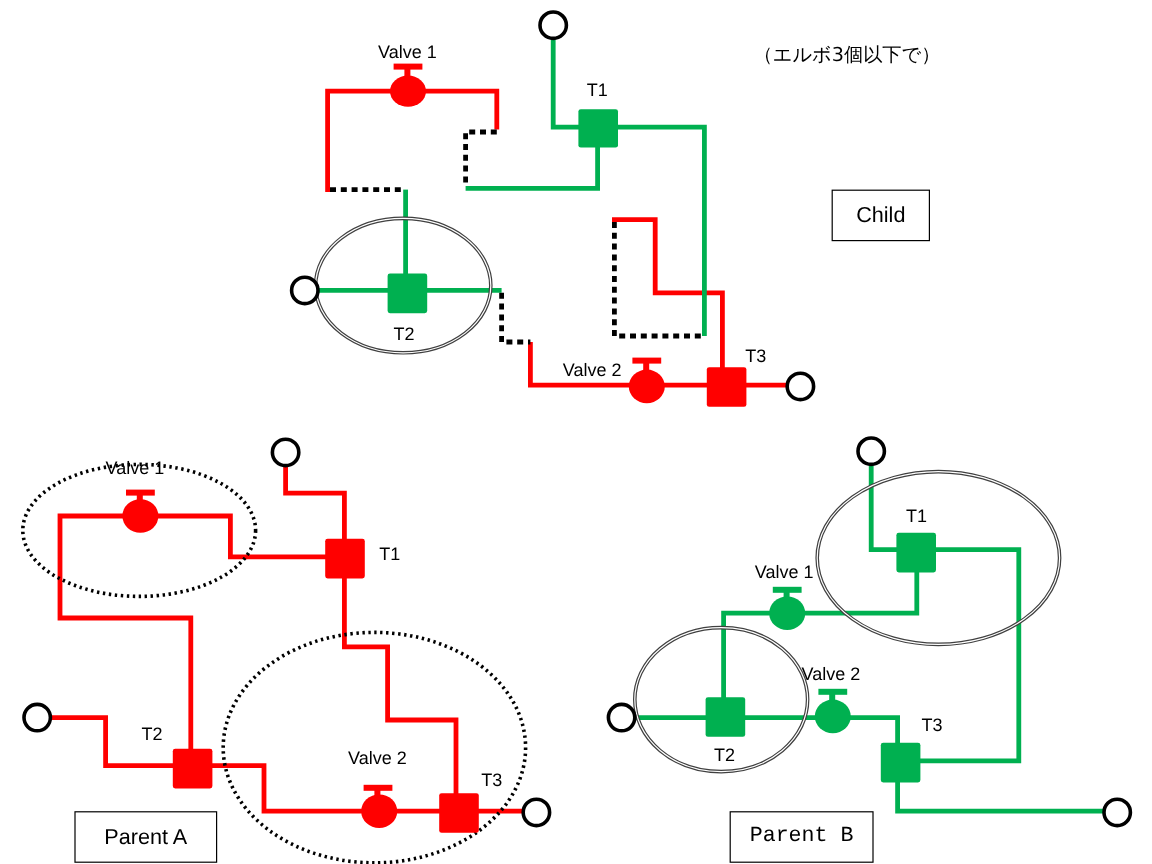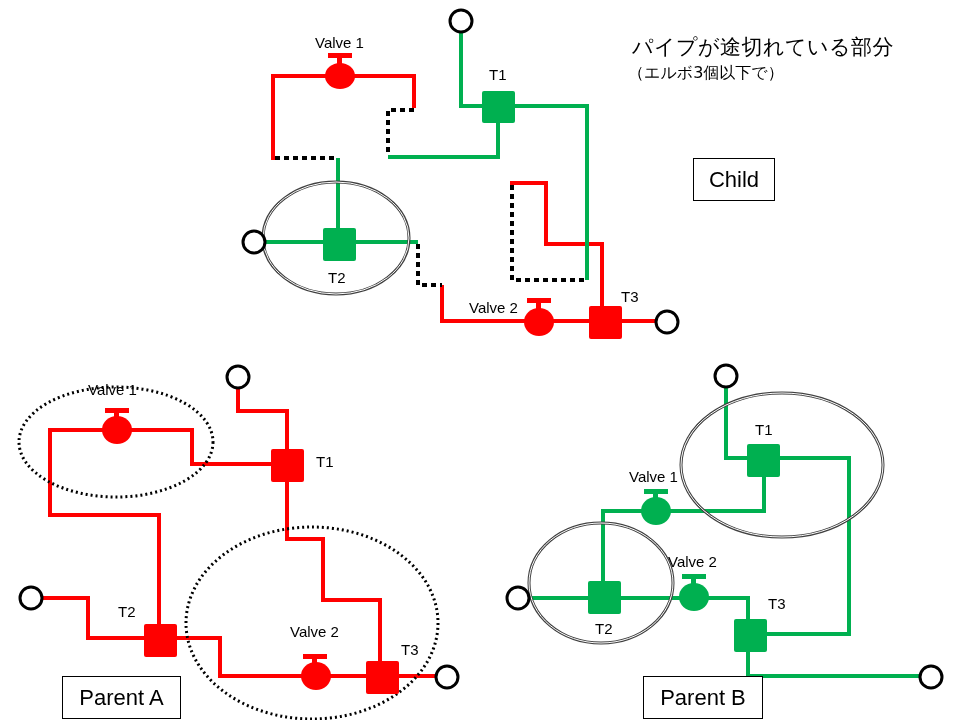--- a/index.html
+++ b/index.html
@@ -5,25 +5,25 @@
     html, body { margin: 0; padding: 0; background: #ffffff; }
     body { width: 960px; height: 720px; position: relative; overflow: hidden;
            font-family: "Liberation Sans", "DejaVu Sans", sans-serif; }
     #diagram { position: absolute; left: 0; top: 0; }
     .lbl { font-family: "Liberation Sans", "DejaVu Sans", sans-serif; font-size: 15px; fill: #000; }
     .note { position: absolute; left: 632px; top: 34px; color: #000;
             font-family: "DejaVu Sans", "Liberation Sans", sans-serif; }
     .note .l1, .note .l2 { font-size: 21px; line-height: 27px; display: block; letter-spacing: 0.5px; }
     .note .l3 { font-size: 16px; line-height: 24px; display: block; margin-left: -4px; }
     .tag { position: absolute; border: 1px solid #000; background: #fff; color: #000;
-           font-family: "Liberation Sans", sans-serif; font-size: 22px; line-height: 36px;
+           font-family: "Liberation Sans", sans-serif; font-size: 18px; line-height: 36px;
            text-align: center; }
     #tag-child { left: 693px; top: 158px; width: 80px; height: 41px; line-height: 41px; }
     #tag-a { left: 62px; top: 676px; width: 117px; height: 41px; line-height: 41px; }
-    #tag-b { left: 643px; top: 676px; width: 118px; height: 41px; line-height: 41px; }
+    #tag-b { left: 608px; top: 676px; width: 118px; height: 41px; line-height: 41px; font-family: Liberation Mono, monospace; }
   </style>
 </head>
 <body>
 
 <svg id="diagram" width="960" height="720" viewBox="0 0 960 720">
 
   <g>
 
     <g fill="none" stroke="#ff0000" stroke-width="4" stroke-linejoin="miter">
       <polyline points="273,160 273,76 414,76 414,108"></polyline>
@@ -139,19 +139,18 @@
     <circle cx="931" cy="677" r="11" fill="#fff" stroke="#000" stroke-width="3"></circle>
     <text class="lbl" x="629" y="482">Valve 1</text>
     <text class="lbl" x="668" y="567">Valve 2</text>
     <text class="lbl" x="755" y="435">T1</text>
     <text class="lbl" x="595" y="634">T2</text>
     <text class="lbl" x="768" y="609">T3</text>
   </g>
 </svg>
 
 <div class="note">
-  <span class="l1">パイプが途切れている部分</span>
   <span class="l3">（エルボ3個以下で）</span>
 </div>
 
 <div class="tag" id="tag-child">Child</div>
 <div class="tag" id="tag-a">Parent A</div>
 <div class="tag" id="tag-b">Parent B</div>
 
 </body></html>

